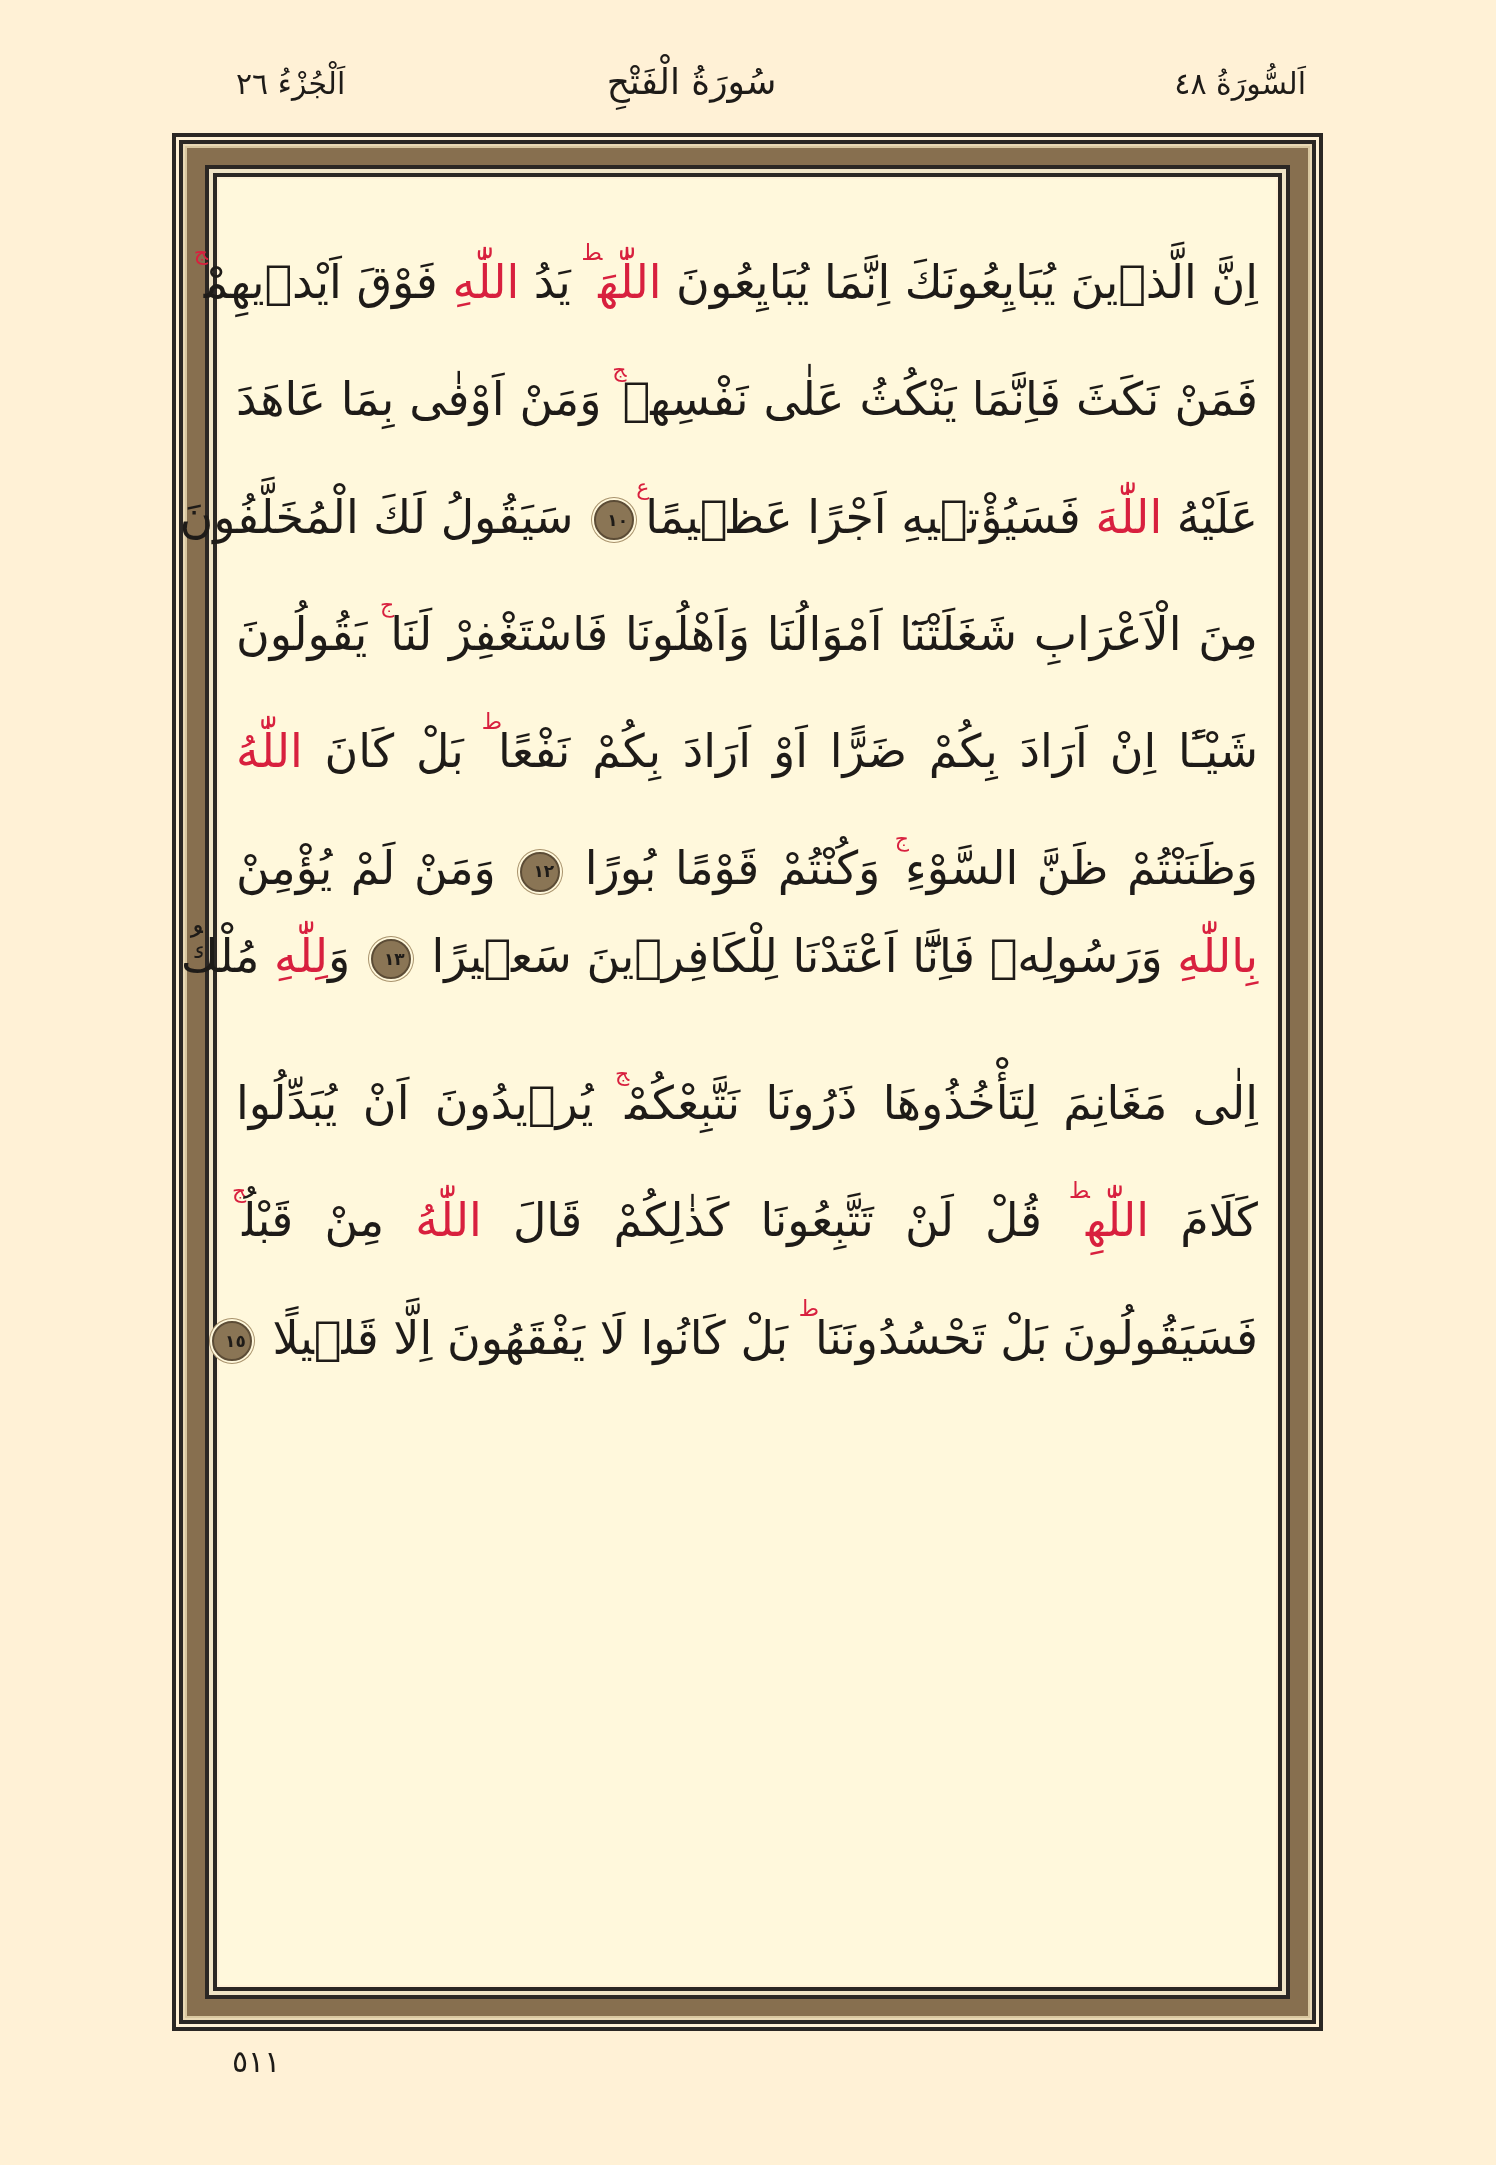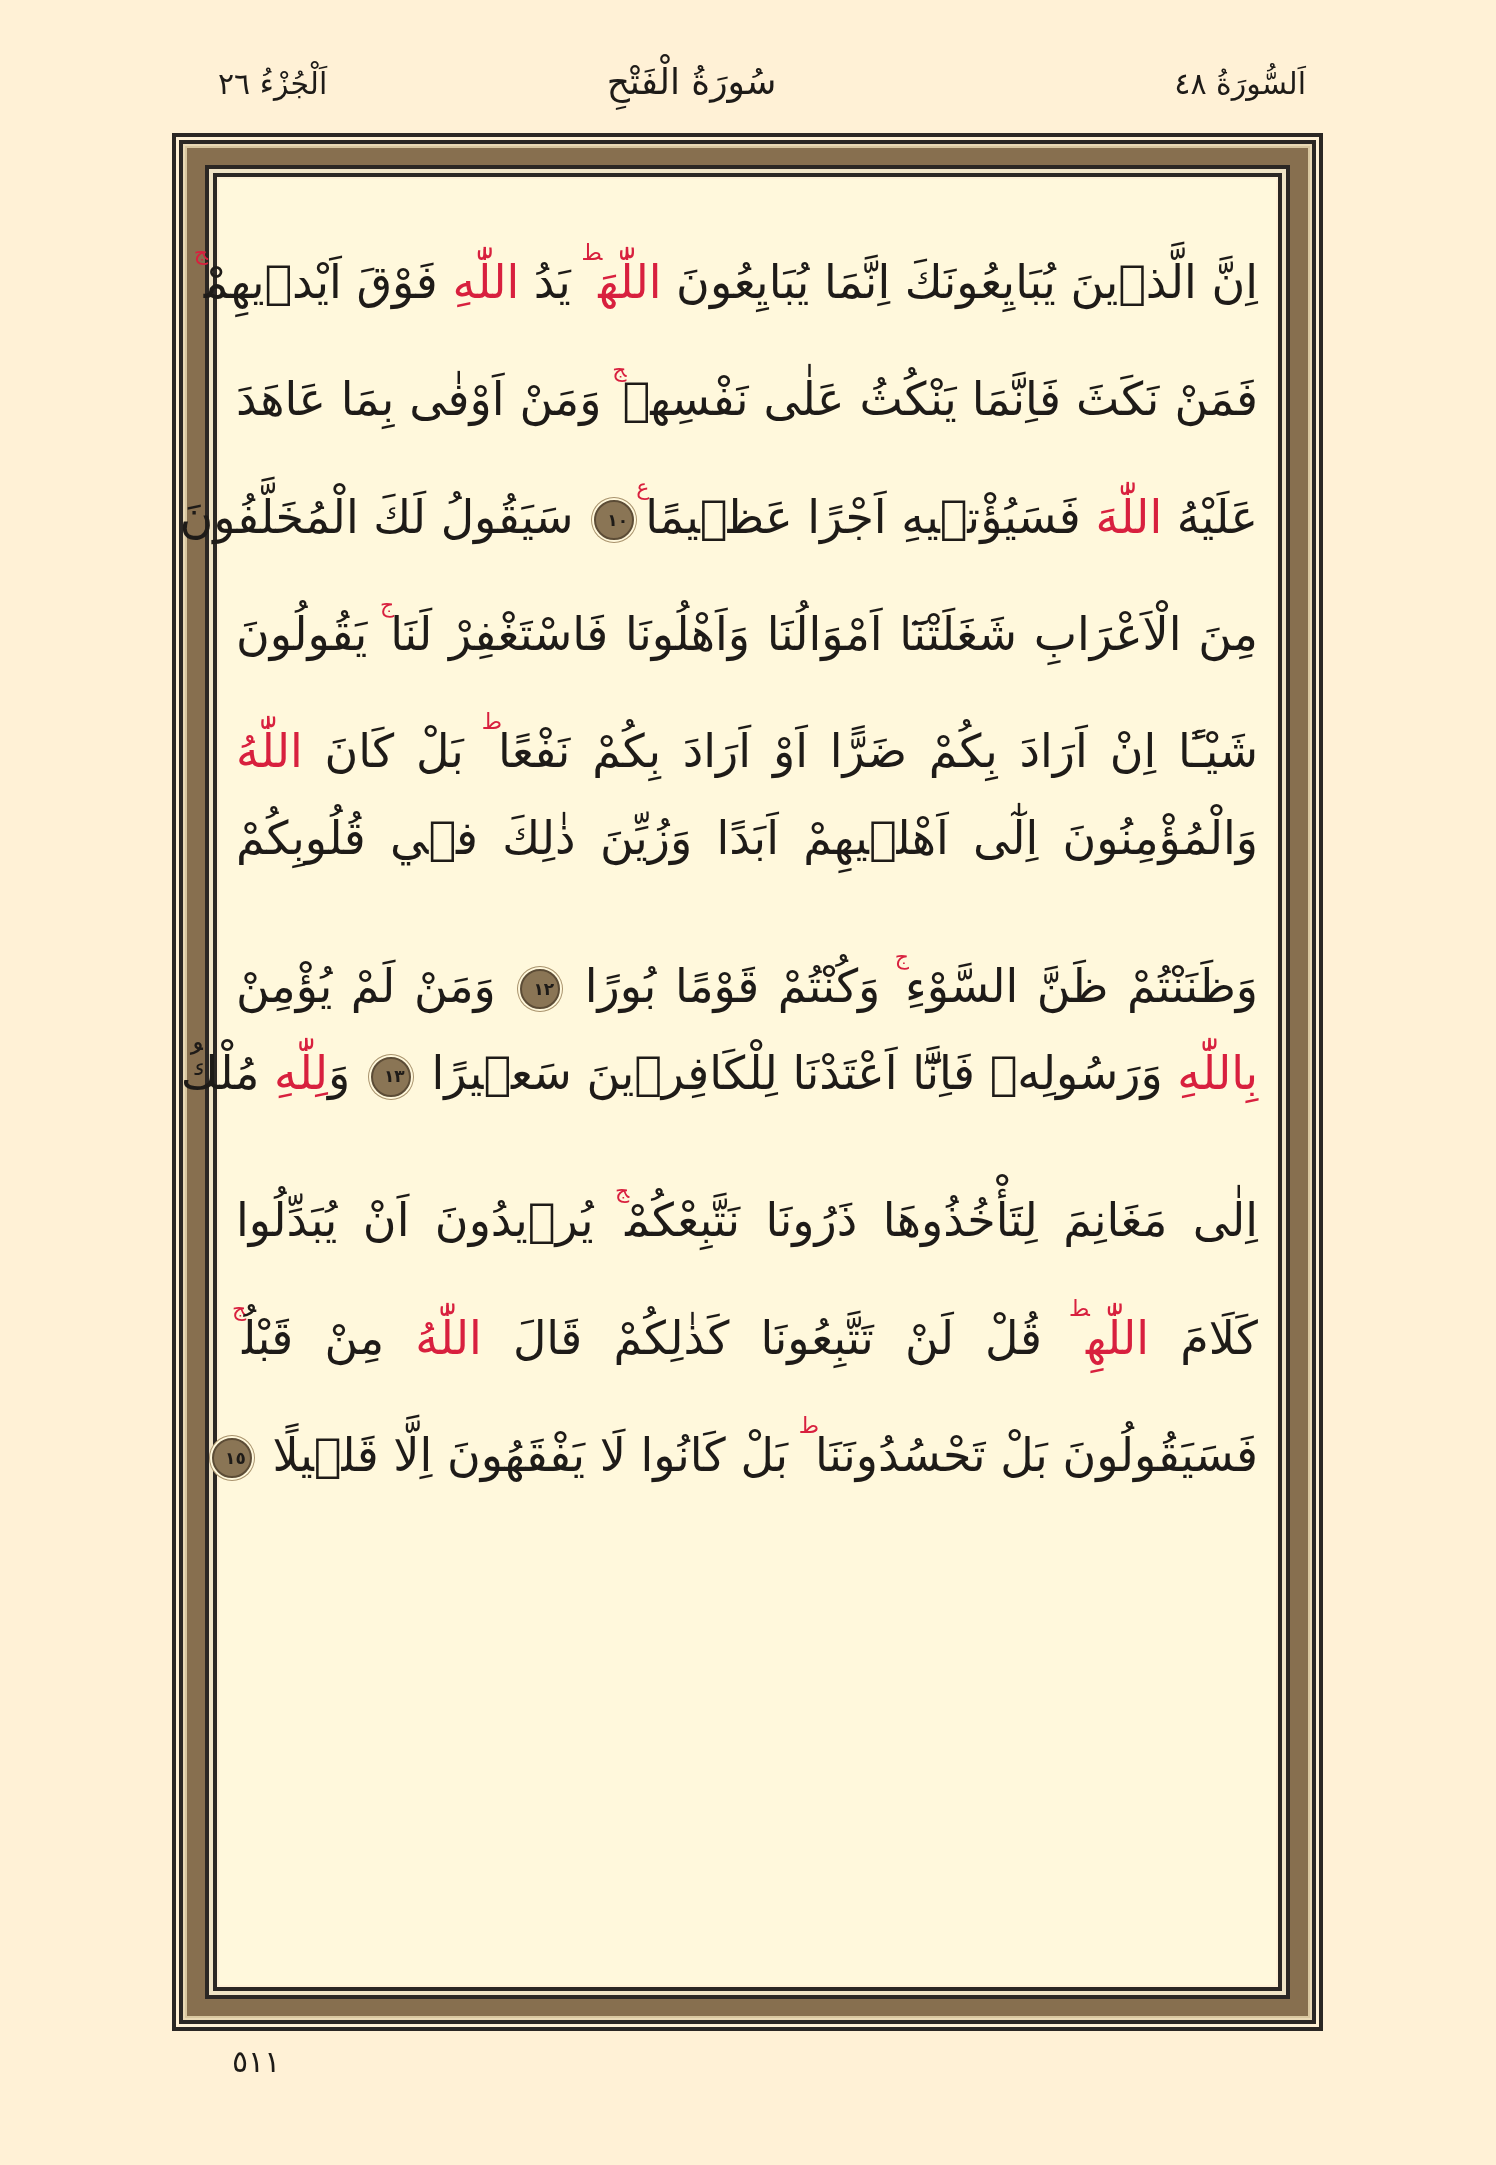--- a/index.html
+++ b/index.html
@@ -1,21 +1,21 @@
 <!DOCTYPE html>
 <html><head>
 <meta charset="utf-8">
 <style>
   html, body { margin:0; padding:0; }
   body {
     width:1496px; height:2165px; background:#fff1d6; position:relative; overflow:hidden;
     font-family: "DejaVu Sans", sans-serif; color:#1e1b18;
   }
   .hdr { position:absolute; top:62px; font-size:30px; line-height:44px; direction:rtl; white-space:nowrap; color:#1e1b18; }
-  .hdr.juz { left:218px; }
+  .hdr.juz { left:236px; }
   .hdr.surah-name { left:0; width:1383px; text-align:center; font-size:36px; top:60px; }
   .hdr.surah-num { right:190px; }
 
   .frame-outer { position:absolute; left:172px; top:133px; width:1151px; height:1898px; border:4px solid #2b2724; box-sizing:border-box; background:#fff1d6; }
   .frame-2 { position:absolute; left:179px; top:140px; width:1137px; height:1884px; border:4px solid #2b2724; box-sizing:border-box; background:#e9d8b4; }
   .frame-brown { position:absolute; left:185px; top:146px; width:1125px; height:1872px; background:#876f4f; box-sizing:border-box; border:2px solid #d9c7a0; }
   .frame-3 { position:absolute; left:205px; top:165px; width:1085px; height:1834px; background:#efe3c5; box-sizing:border-box; border:4px solid #2b2724; }
   .frame-4 { position:absolute; left:213px; top:173px; width:1069px; height:1818px; background:#fff1d6; box-sizing:border-box; border:4px solid #2b2724; }
   .text-area { position:absolute; left:219px; top:179px; width:1057px; height:1806px; background:#fff8dc; }
 
@@ -51,21 +51,20 @@
 <div class="frame-3"></div>
 <div class="frame-4"></div>
 <div class="text-area"></div>
 
 <div class="lines" id="lines">
     <div class="line"><span>اِنَّ الَّذ۪ينَ يُبَايِعُونَكَ اِنَّمَا يُبَايِعُونَ </span><span class="red">اللّٰهَ</span><span class="mark">ط</span><span> يَدُ </span><span class="red">اللّٰهِ</span><span> فَوْقَ اَيْد۪يهِمْ</span><span class="mark">ج</span></div>
     <div class="line"><span>فَمَنْ نَكَثَ فَاِنَّمَا يَنْكُثُ عَلٰى نَفْسِه۪</span><span class="mark">ج</span><span> وَمَنْ اَوْفٰى بِمَا عَاهَدَ</span></div>
     <div class="line"><span>عَلَيْهُ </span><span class="red">اللّٰهَ</span><span> فَسَيُؤْت۪يهِ اَجْرًا عَظ۪يمًا</span><span class="mark">ع</span><span class="ayah">١٠</span><span> سَيَقُولُ لَكَ الْمُخَلَّفُونَ</span></div>
     <div class="line"><span>مِنَ الْاَعْرَابِ شَغَلَتْنَٓا اَمْوَالُنَا وَاَهْلُونَا فَاسْتَغْفِرْ لَنَا</span><span class="mark">ج</span><span> يَقُولُونَ</span></div>
     <div class="line"><span>شَيْـًٔا اِنْ اَرَادَ بِكُمْ ضَرًّا اَوْ اَرَادَ بِكُمْ نَفْعًا</span><span class="mark">ط</span><span> بَلْ كَانَ </span><span class="red">اللّٰهُ</span></div>
-    <div class="line"><span>وَالْمُؤْمِنُونَ اِلٰٓى اَهْل۪يهِمْ اَبَدًا وَزُيِّنَ ذٰلِكَ ف۪ي قُلُوبِكُمْ</span></div>
     <div class="line"><span>وَظَنَنْتُمْ ظَنَّ السَّوْءِ</span><span class="mark">ج</span><span> وَكُنْتُمْ قَوْمًا بُورًا </span><span class="ayah">١٢</span><span> وَمَنْ لَمْ يُؤْمِنْ</span></div>
     <div class="line"><span class="red">بِاللّٰهِ</span><span> وَرَسُولِه۪ فَاِنَّٓا اَعْتَدْنَا لِلْكَافِر۪ينَ سَع۪يرًا </span><span class="ayah">١٣</span><span> وَ</span><span class="red">لِلّٰهِ</span><span> مُلْكُ</span></div>
     <div class="line"><span>اِلٰى مَغَانِمَ لِتَأْخُذُوهَا ذَرُونَا نَتَّبِعْكُمْ</span><span class="mark">ج</span><span> يُر۪يدُونَ اَنْ يُبَدِّلُوا</span></div>
     <div class="line"><span>كَلَامَ </span><span class="red">اللّٰهِ</span><span class="mark">ط</span><span> قُلْ لَنْ تَتَّبِعُونَا كَذٰلِكُمْ قَالَ </span><span class="red">اللّٰهُ</span><span> مِنْ قَبْلُ</span><span class="mark">ج</span></div>
     <div class="line"><span>فَسَيَقُولُونَ بَلْ تَحْسُدُونَنَا</span><span class="mark">ط</span><span> بَلْ كَانُوا لَا يَفْقَهُونَ اِلَّا قَل۪يلًا </span><span class="ayah">١٥</span></div>
   </div>
 
 <div class="page-num">٥١١</div>
 
 </body></html>

